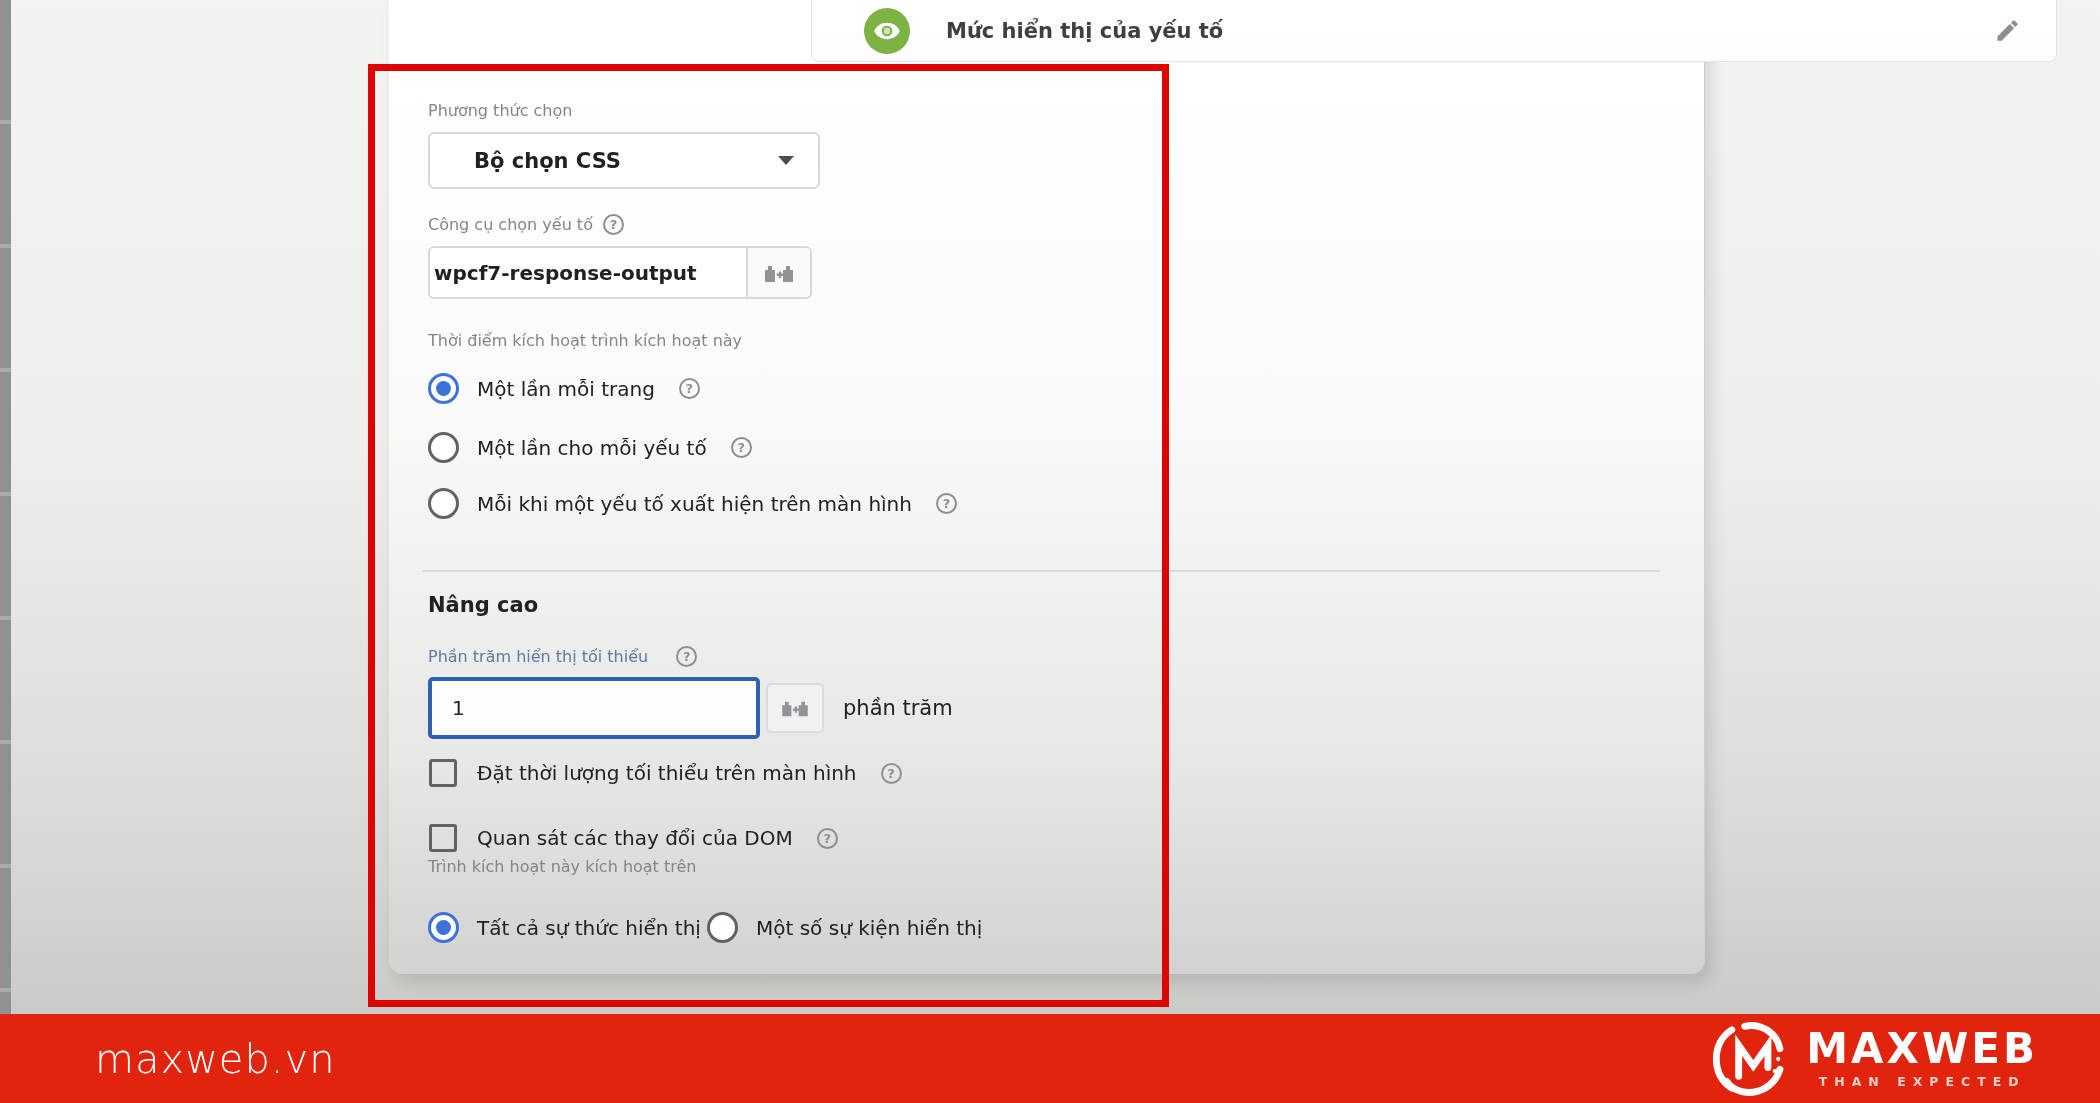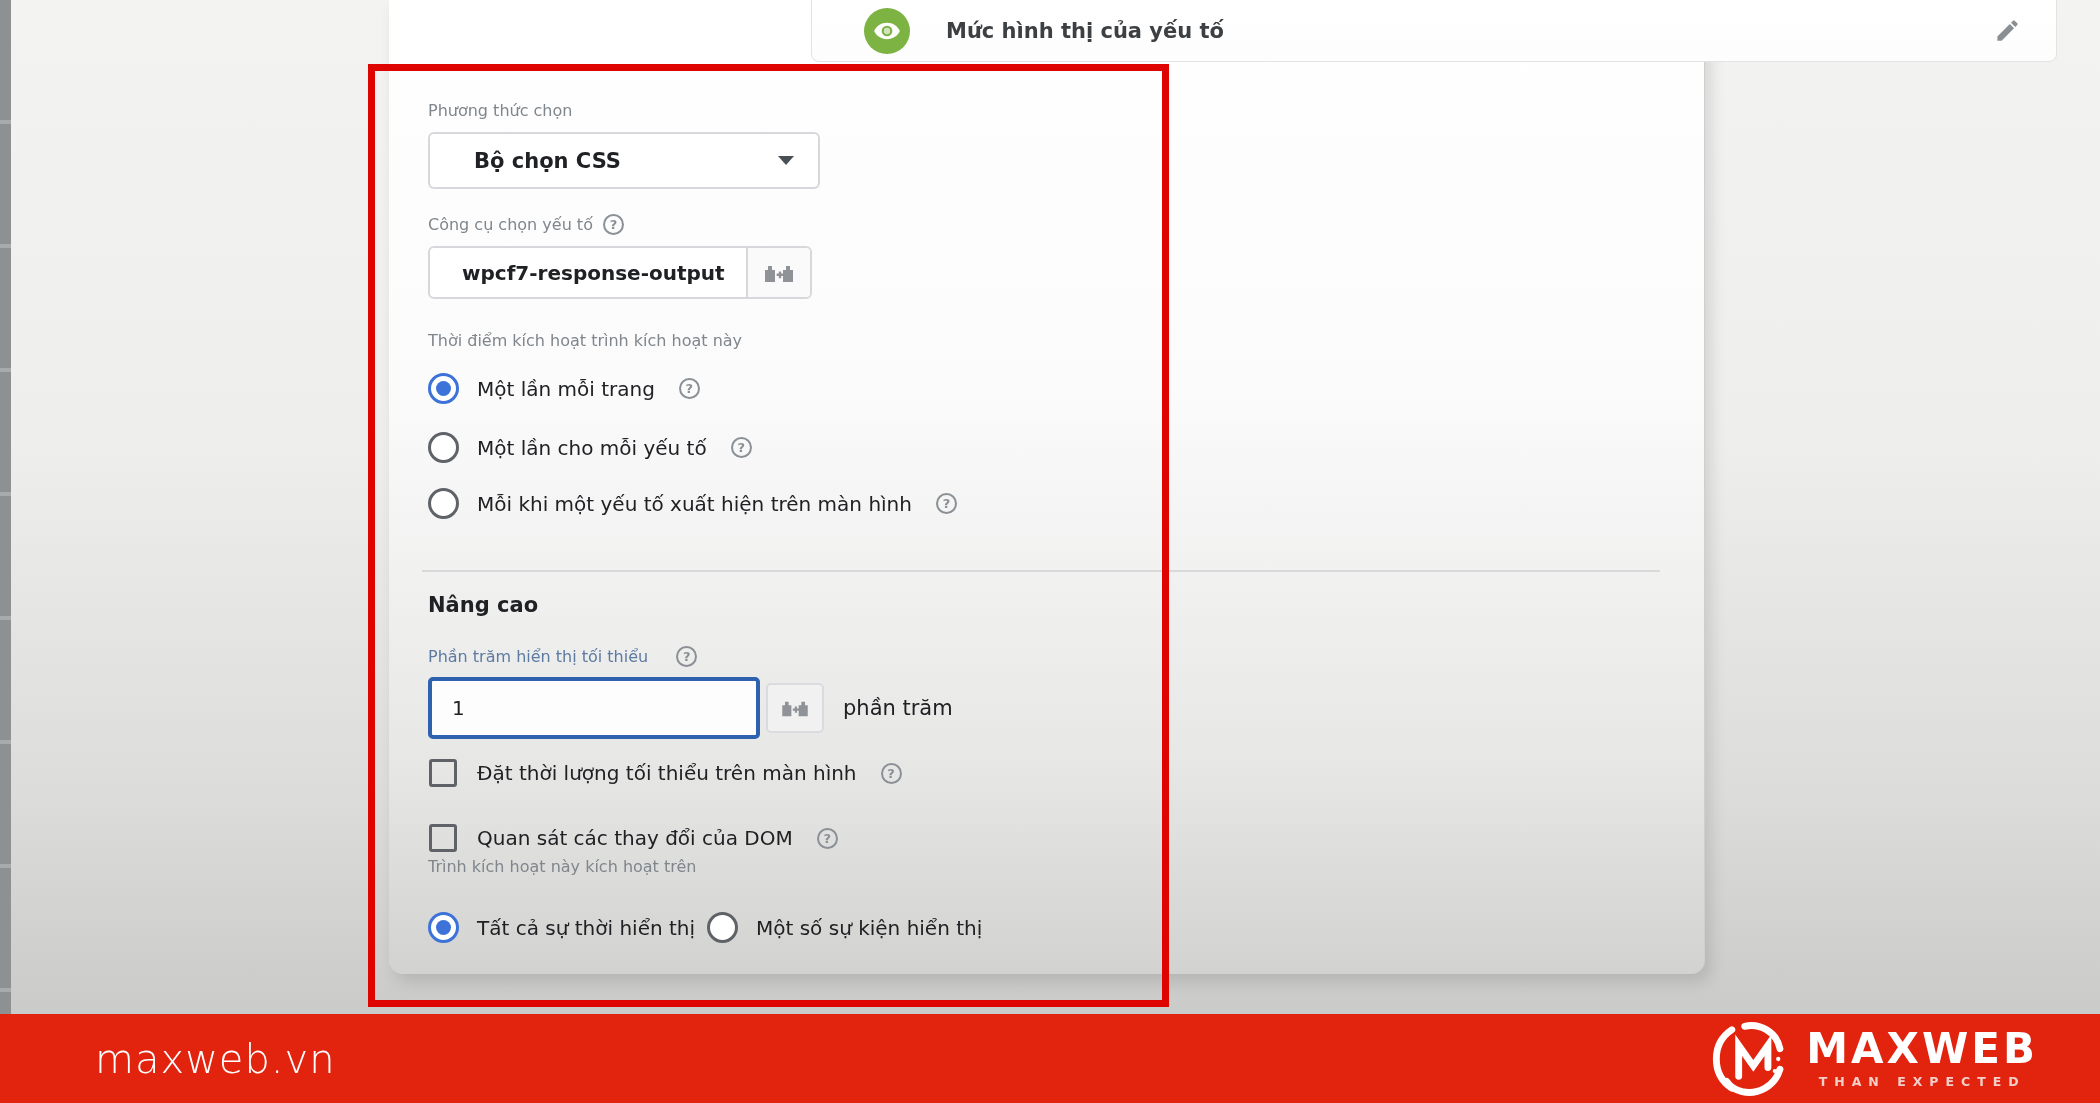--- a/index.html
+++ b/index.html
@@ -69,21 +69,21 @@
   .caret { margin-left:auto; margin-right:24px; width:0; height:0;
     border-left:8px solid transparent; border-right:8px solid transparent; border-top:9px solid #4a4f54; }
 
   
   .combo {
     position:absolute; left:428px; top:246px; width:384px; height:53px;
     border:2px solid #d6d8db; border-radius:6px; background:#fff; display:flex; overflow:hidden;
   }
   .combo input {
     flex:1 1 auto; min-width:0; border:none; outline:none; background:transparent;
-    font-family:inherit; font-size:20px; font-weight:bold; color:#202124; padding:0 0 0 32px;
+    font-family:inherit; font-size:20px; font-weight:bold; color:#202124; padding:0 0 0 4px;
   }
   .combo .picker-btn {
     flex:0 0 64px; border-left:2px solid #d6d8db; background:#fafafa;
     display:flex; align-items:center; justify-content:center; cursor:pointer;
   }
 
   
   .radio-row { position:absolute; display:flex; align-items:center; gap:18px; }
   .radio {
     width:31px; height:31px; border-radius:50%; border:3px solid #5f6368;
@@ -143,21 +143,21 @@
   <div class="dialog">
 
     <div class="header-card">
       <div class="eye-badge">
         <svg width="28" height="28" viewBox="0 0 24 24" fill="#ffffff">
           <path d="M12 5C7 5 2.7 8 1 12c1.7 4 6 7 11 7s9.3-3 11-7c-1.7-4-6-7-11-7zm0 11.6A4.6 4.6 0 1 1 12 7.4a4.6 4.6 0 0 1 0 9.2z"></path>
           <circle cx="12" cy="12" r="2.7" fill="#ffffff"></circle>
           <circle cx="12" cy="12" r="2.7" fill="#7cb342" opacity="0.35"></circle>
         </svg>
       </div>
-      <div class="header-title">Mức hình thị của yếu tố</div>
+      <div class="header-title">Mức hiển thị của yếu tố</div>
       <div class="pencil-btn">
         <svg width="27" height="27" viewBox="0 0 24 24" fill="#8a8f94">
           <path d="M3 17.25V21h3.75L17.81 9.94l-3.75-3.75L3 17.25zM20.71 7.04a1 1 0 0 0 0-1.41L18.37 3.29a1 1 0 0 0-1.41 0l-1.84 1.83 3.76 3.76 1.83-1.84z"></path>
         </svg>
       </div>
     </div>
 
     <div class="field-label" style="left:39px; top:101px;">Phương thức chọn</div>
     <div class="dropdown" style="left:39px; top:132px;">
       <span class="dropdown-value">Bộ chọn CSS</span>
@@ -232,21 +232,21 @@
         <span>Quan sát các thay đổi của DOM</span>
         <span class="help">?</span>
       </div>
     </div>
 
     <div class="field-label" style="left:39px; top:857px;">Trình kích hoạt này kích hoạt trên</div>
 
     <div class="radio-row" style="left:39px; top:912px;">
       <div class="radio selected"></div>
       <div class="option-label">
-        <span>Tất cả sự thời hiển thị</span>
+        <span>Tất cả sự thức hiển thị</span>
       </div>
     </div>
     <div class="radio-row" style="left:318px; top:912px;">
       <div class="radio"></div>
       <div class="option-label">
         <span>Một số sự kiện hiển thị</span>
       </div>
     </div>
 
   </div>

